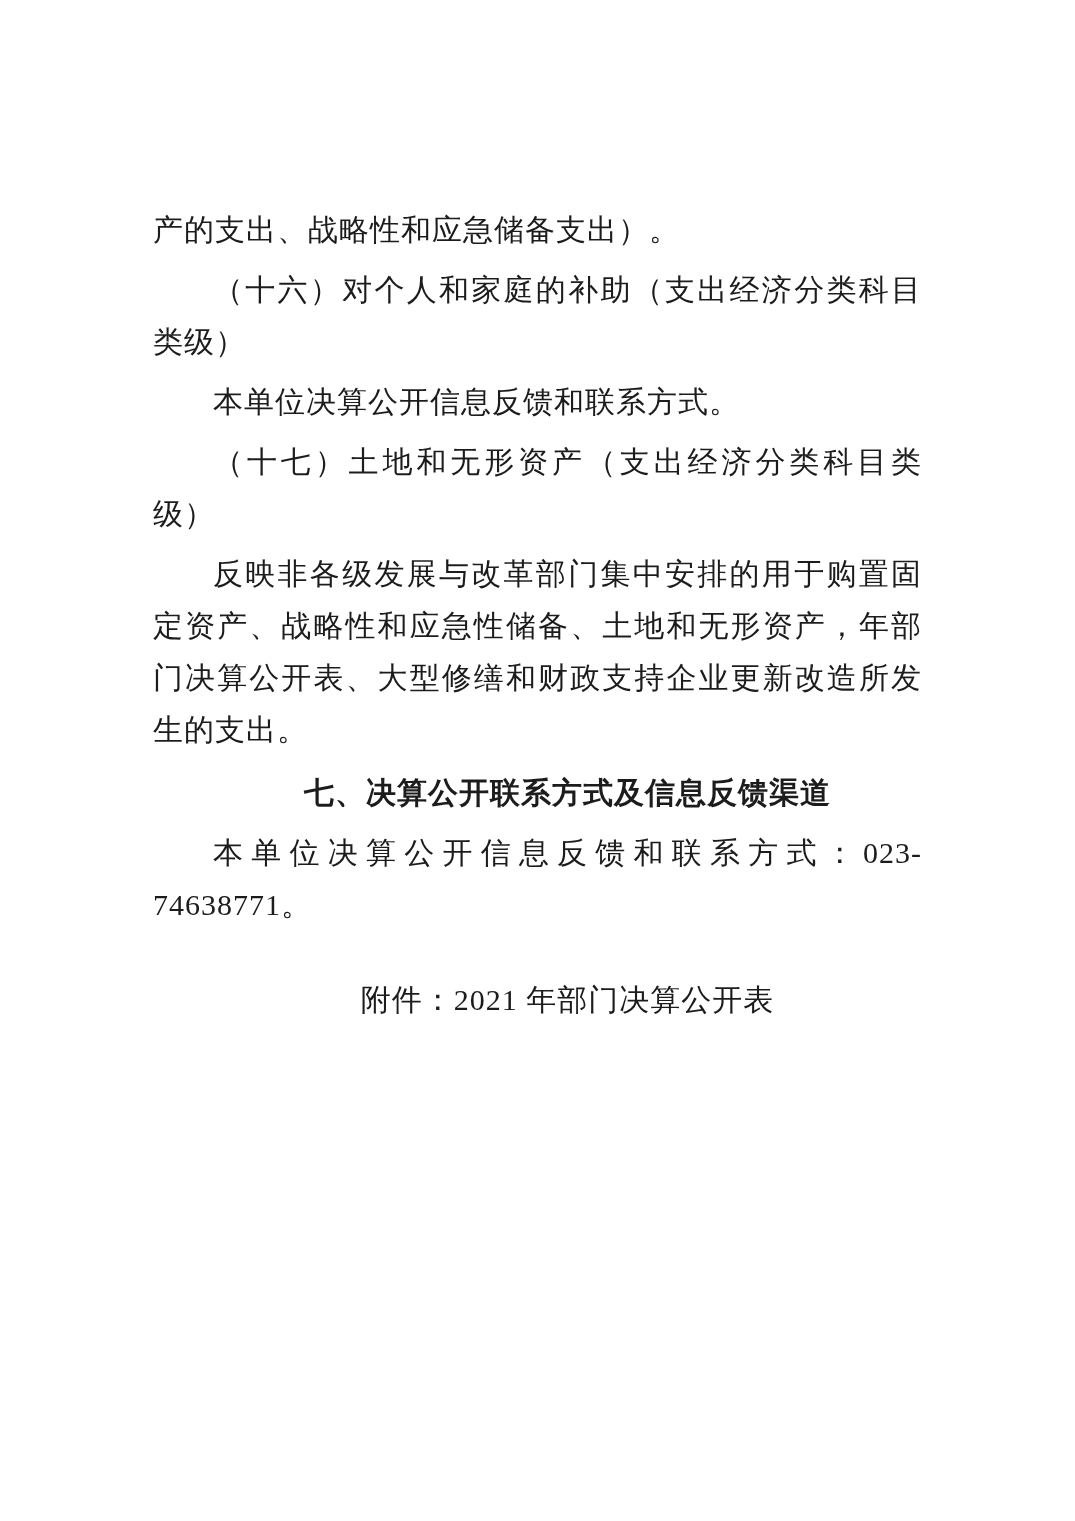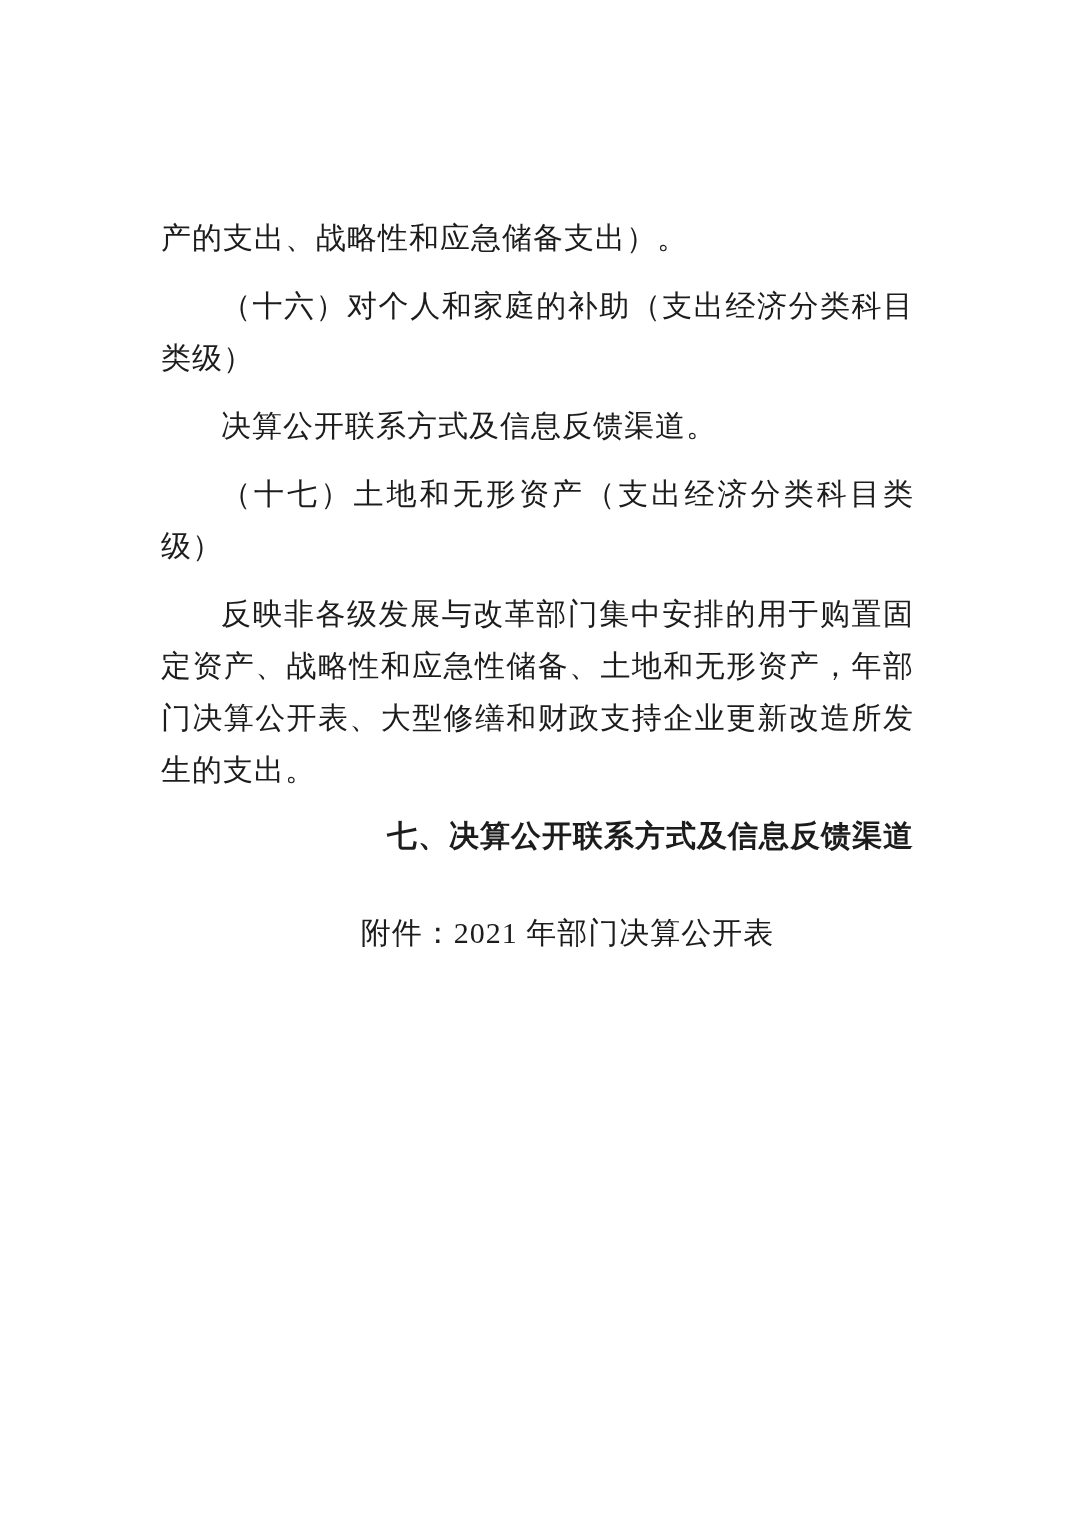--- a/index.html
+++ b/index.html
@@ -15,53 +15,54 @@
     box-sizing: border-box;
     padding: 196px 145px 0 145px;
     overflow: hidden;
   }
   .para {
     font-family: "Liberation Serif", "DejaVu Serif", serif;
     font-size: 30px;
     line-height: 52px;
     letter-spacing: 1px;
     color: #1c1c1c;
-    margin: 16px;
+    margin: 8px;
     text-align: justify;
   }
   .indent {
     text-indent: 2em;
   }
   .bold {
     font-weight: normal;
   }
   .heading-sans {
-    font-family: Liberation Mono, monospace;
+    font-family: Liberation Sans, sans-serif;
     font-weight: bold;
     margin-top: 11px;
-    text-align: right;
+    text-align: center;
   }
   .attachment {
     margin-top: 43px;
     text-align: center;
   }
 </style>
 </head>
 <body>
 
 <div class="page">
 
   <p class="para">产的支出、战略性和应急储备支出）。</p>
 
   <p class="para indent bold">（十六）对个人和家庭的补助（支出经济分类科目类级）</p>
 
-  <p class="para indent">决算公开联系方式及信息反馈渠道。</p>
+  <p class="para indent">本单位决算公开信息反馈和联系方式。</p>
 
   <p class="para indent bold">（十七）土地和无形资产（支出经济分类科目类级）</p>
 
   <p class="para indent">反映非各级发展与改革部门集中安排的用于购置固定资产、战略性和应急性储备、土地和无形资产，年部门决算公开表、大型修缮和财政支持企业更新改造所发生的支出。</p>
 
   <p class="para indent heading-sans">七、决算公开联系方式及信息反馈渠道</p>
 
+  <p class="para indent">本单位决算公开信息反馈和联系方式：023-74638771。</p>
 
   <p class="para indent attachment">附件：2021 年部门决算公开表</p>
 
 </div>
 
 </body></html>

